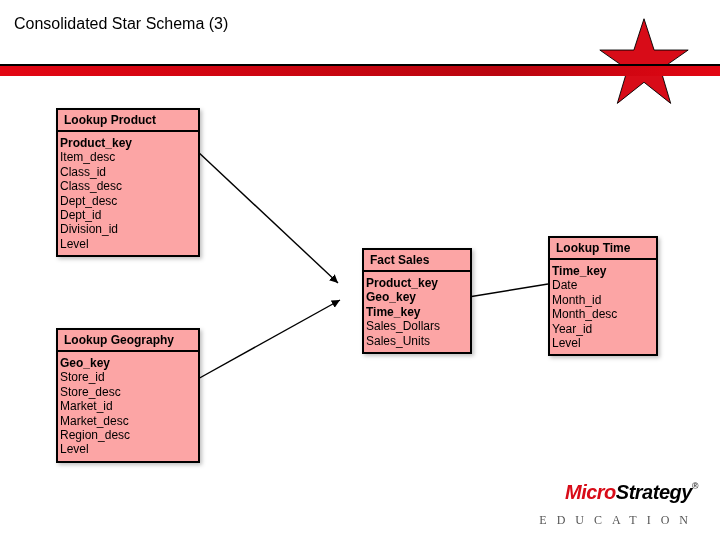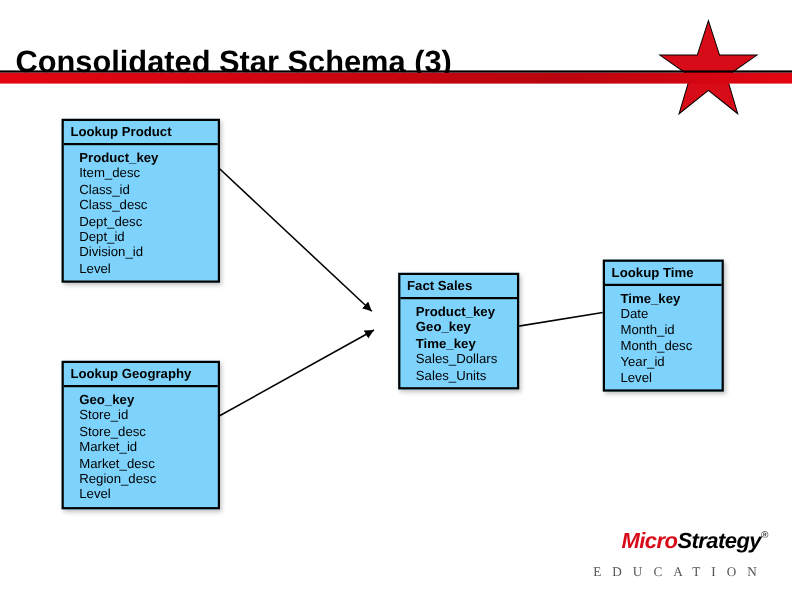--- a/index.html
+++ b/index.html
@@ -7,24 +7,24 @@
     padding: 0;
     width: 720px;
     height: 540px;
     background: #fff;
     font-family: Arial, Helvetica, sans-serif;
     position: relative;
     overflow: hidden;
   }
   .title {
     position: absolute;
-    top: 40px;
+    top: 15px;
     left: 14px;
-    font-size: 28px;
-    font-weight: bold;
+    font-size: 16px;
+    font-weight: normal;
     color: #000;
   }
   .redband {
     position: absolute;
     top: 64px;
     left: 0;
     width: 100%;
     height: 10px;
     background: linear-gradient(to right, #e30613 0%, #b9050f 70%, #e30613 100%);
     border-top: 2px solid #000;
@@ -32,31 +32,31 @@
   .star {
     position: absolute;
     top: 16px;
     right: 30px;
     width: 92px;
     height: 92px;
   }
   .entity {
     position: absolute;
     border: 2px solid #000;
-    background: #7dd3fc;
+    background: #fca5a5;
     box-shadow: 2px 2px 4px rgba(0,0,0,0.25);
   }
   .entity .hdr {
     border-bottom: 2px solid #000;
     padding: 3px 6px;
     font-size: 12px;
     font-weight: bold;
   }
   .entity .body {
-    padding: 4px 14px;
+    padding: 4px 2px;
     font-size: 12px;
     line-height: 1.2;
   }
   .entity .body span { display: block; }
   .entity .body .k { font-weight: bold; }
   svg.lines {
     position: absolute;
     top: 0; left: 0;
     width: 720px; height: 540px;
     pointer-events: none;

